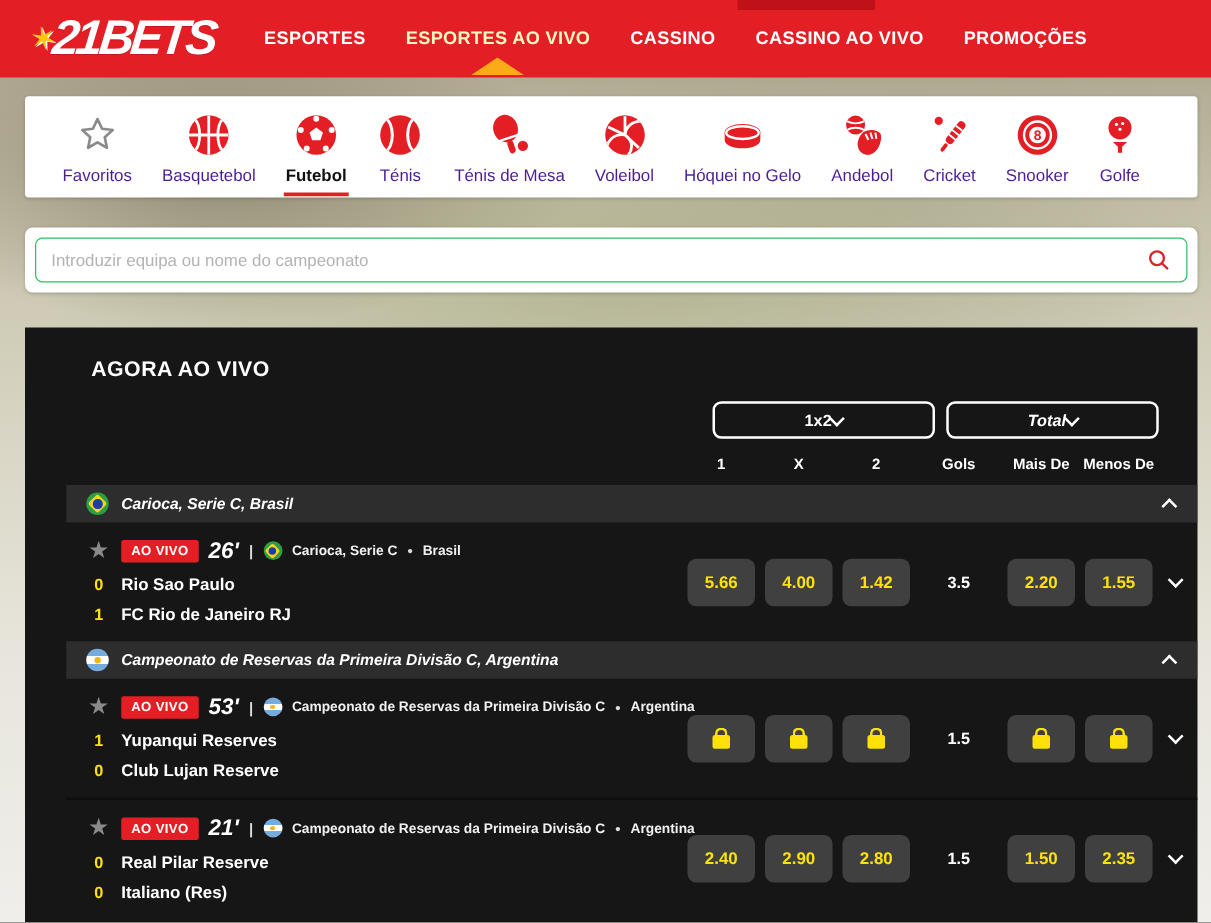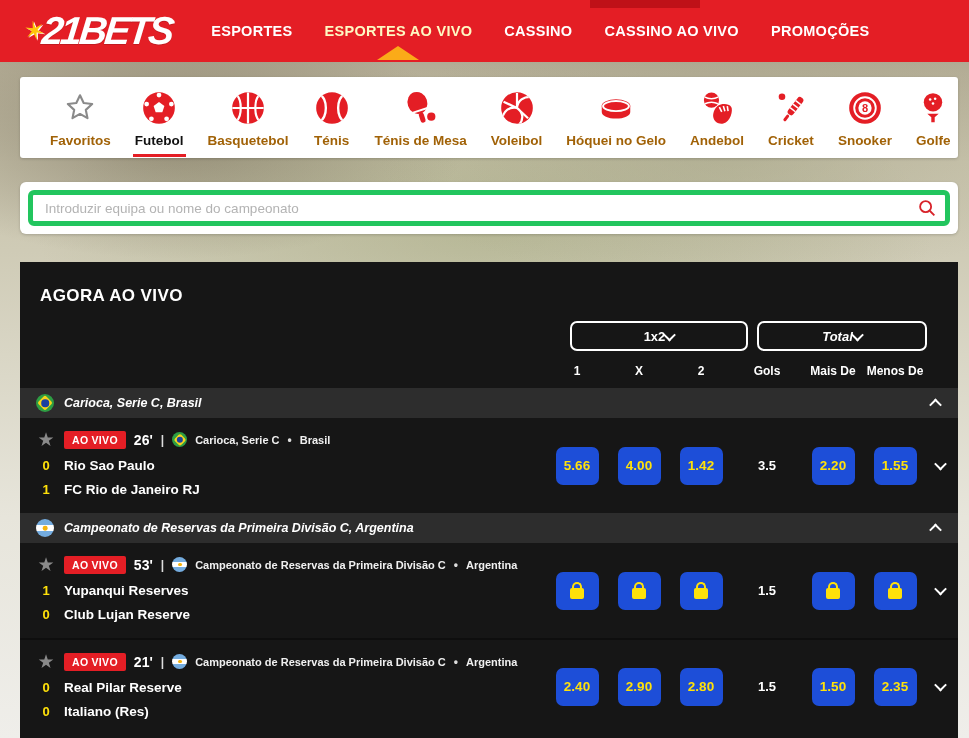--- a/index.html
+++ b/index.html
@@ -25,35 +25,35 @@
     padding:21px 0; margin:0 16px; cursor:pointer; white-space:nowrap; }
   .nav-item.active { color:#fef9c3; }
   .nav-item.active::after { content:''; position:absolute; left:50%; bottom:0; transform:translateX(-50%);
     border-left:21px solid transparent; border-right:21px solid transparent; border-bottom:14px solid #fbab18; }
 
   
   .sports-card { position:absolute; left:20px; top:77px; width:938px; height:81px; background:#fff;
     border-radius:3px; display:flex; align-items:center; padding:0 12px 0 18px; box-shadow:0 1px 3px rgba(0,0,0,.18); }
   .sport { display:flex; flex-direction:column; align-items:center; gap:5px; margin:0 12px; cursor:pointer; position:relative; }
   .sport-icn { height:40px; display:flex; align-items:center; justify-content:center; }
-  .sport-label { font-size:13.5px; color:#a16207; font-weight:700; white-space:nowrap; }
+  .sport-label { font-size:13.5px; color:#4c1d95; font-weight:400; white-space:nowrap; }
   .sport.active .sport-label { color:#111; font-weight:800; }
   .sport.active::after { content:''; position:absolute; left:-2px; right:-2px; bottom:-9px; height:3px; background:#e41e25; }
 
   
   .search-card { position:absolute; left:20px; top:182px; width:938px; height:52px; background:#fff;
     border-radius:6px; padding:8px; box-shadow:0 1px 3px rgba(0,0,0,.18); }
   .search-box { position:relative; width:100%; height:36px; }
-  .search-input { width:100%; height:36px; border:5px solid #22c55e; border-radius:6px; padding:0 44px 0 12px;
+  .search-input { width:100%; height:36px; border:1px solid #22c55e; border-radius:6px; padding:0 44px 0 12px;
     font-size:13.5px; color:#444; font-family:"Liberation Sans",sans-serif; outline:none; }
   .search-input::placeholder { color:#b3b3b3; }
   .search-icn { position:absolute; right:12px; top:7px; cursor:pointer; }
 
   
-  .live-panel { position:absolute; left:20px; top:262px; width:938px; bottom:0; background:#161616; color:#fff; overflow:hidden; }
+  .live-panel { position:absolute; left:20px; top:262px; width:938px; bottom:0; background:#161616; color:#fff; overflow:hidden;padding-left:33px; }
   .panel-title { margin:24px 0 0 20px; font-size:17px; font-weight:900; letter-spacing:.4px; }
   .selects-row { display:flex; justify-content:flex-end; gap:9px; margin-top:15px; padding-right:31px; }
   .mkt-select { width:178px; height:30px; border:2px solid #fff; border-radius:7px; display:flex; align-items:center;
     justify-content:center; padding:0 13px; font-size:13px; font-weight:800; cursor:pointer; }
   .mkt-select.second { width:170px;font-style:italic; }
   .oddsgrid { display:grid; grid-template-columns:54px 54px 54px 62px 54px 54px 20px; column-gap:8px;
     align-items:center; justify-items:center; margin-left:auto; margin-right:8px; width:400px; }
   .cols-row { margin-top:13px; margin-bottom:10px; font-size:12px; font-weight:800; }
 
   .chev { display:inline-block; width:9px; height:9px; border-right:2px solid #fff; border-bottom:2px solid #fff; }
@@ -61,30 +61,30 @@
   .chev.up { transform:rotate(-135deg) translate(-1px,-1px); }
 
   .league-hdr { height:30px; background:#2d2d2d; display:flex; align-items:center; gap:10px; padding:0 18px 0 16px;
     font-size:12.5px; font-weight:800; cursor:pointer;font-style:italic; }
   .league-hdr .chev { margin-left:auto; }
 
   .match-row { position:relative; min-height:95px; padding:12px 0 12px 0; border-top:2px solid #0e0e0e; }
   .m-line1 { display:flex; align-items:center; gap:8px; padding-left:16px; }
   .star { color:#8a8a8a; font-size:19px; line-height:1; cursor:pointer; width:20px; text-align:center; }
   .badge-live { background:#e41e25; color:#fff; font-size:10.5px; font-weight:800; padding:3px 8px; border-radius:2px; letter-spacing:.3px; }
-  .minute { font-size:14px; font-weight:800; }
+  .minute { font-size:18px; font-weight:800;font-style:italic; }
   .sep { font-size:12px; color:#ddd; font-weight:700; }
   .m-league { font-size:11px; font-weight:700; color:#f0f0f0; }
   .m-country { font-size:11px; font-weight:700; color:#f0f0f0; }
   .team-line { display:flex; align-items:center; gap:0; margin-top:9px; padding-left:16px; }
   .score { width:20px; text-align:center; color:#ffe10a; font-weight:800; font-size:13px; }
   .team-name { margin-left:8px; font-size:13.5px; font-weight:800; color:#fff; }
 
   .odds-abs { position:absolute; right:0; top:50%; transform:translateY(-50%); }
-  .odd-btn { width:43px; height:38px; background:#1d4ed8; border:none; border-radius:7px; color:#ffe10a;
+  .odd-btn { width:54px; height:38px; background:#404040; border:none; border-radius:7px; color:#ffe10a;
     font-weight:800; font-size:13.5px; cursor:pointer; display:flex; align-items:center; justify-content:center;
     font-family:"Liberation Sans",sans-serif; }
   .gols-val { color:#fff; font-size:13px; font-weight:700; }
   .expand { cursor:pointer; }
 
   
   .lock { position:relative; width:14px; height:11px; background:#ffe10a; border-radius:2px; margin-top:5px; }
   .lock::before { content:''; position:absolute; top:-6px; left:2px; width:6px; height:7px;
     border:2px solid #ffe10a; border-bottom:none; border-radius:5px 5px 0 0; }
 
@@ -124,50 +124,50 @@
 
     <div class="sport">
       <span class="sport-icn">
         <svg width="34" height="34" viewBox="0 0 24 24">
             <path d="M12 3l2.6 5.5 6 .7-4.5 4.1 1.2 5.9-5.3-3-5.3 3 1.2-5.9L3.4 9.2l6-.7z" fill="none" stroke="#8a8a8a" stroke-width="1.5" stroke-linejoin="round"></path>
           </svg>
       </span>
       <span class="sport-label">Favoritos</span>
     </div>
 
-    <div class="sport active">
-      <span class="sport-icn">
-        <svg width="38" height="38" viewBox="0 0 24 24">
-            <circle cx="12" cy="12" r="10" fill="#e41e25"></circle>
-            <path d="M12 8.2l3.4 2.5-1.3 4h-4.2l-1.3-4z" fill="#fff"></path>
-            <circle cx="12" cy="3.8" r="1.5" fill="#fff"></circle>
-            <circle cx="19.8" cy="9.5" r="1.5" fill="#fff"></circle>
-            <circle cx="16.8" cy="18.8" r="1.5" fill="#fff"></circle>
-            <circle cx="7.2" cy="18.8" r="1.5" fill="#fff"></circle>
-            <circle cx="4.2" cy="9.5" r="1.5" fill="#fff"></circle>
-          </svg>
-      </span>
-      <span class="sport-label">Futebol</span>
-    </div>
-
     <div class="sport">
       <span class="sport-icn">
         <svg width="38" height="38" viewBox="0 0 24 24">
             <defs>
               <clipPath id="bc">
                 <circle cx="12" cy="12" r="10"></circle>
               </clipPath>
             </defs>
             <circle cx="12" cy="12" r="10" fill="#e41e25"></circle>
             <g clip-path="url(#bc)" stroke="#fff" stroke-width="1.4" fill="none">
               <path d="M12 2v20M2 12h20M5 4c3.2 3.2 3.2 12.8 0 16M19 4c-3.2 3.2-3.2 12.8 0 16"></path>
             </g>
           </svg>
       </span>
       <span class="sport-label">Basquetebol</span>
+    </div>
+
+    <div class="sport active">
+      <span class="sport-icn">
+        <svg width="38" height="38" viewBox="0 0 24 24">
+            <circle cx="12" cy="12" r="10" fill="#e41e25"></circle>
+            <path d="M12 8.2l3.4 2.5-1.3 4h-4.2l-1.3-4z" fill="#fff"></path>
+            <circle cx="12" cy="3.8" r="1.5" fill="#fff"></circle>
+            <circle cx="19.8" cy="9.5" r="1.5" fill="#fff"></circle>
+            <circle cx="16.8" cy="18.8" r="1.5" fill="#fff"></circle>
+            <circle cx="7.2" cy="18.8" r="1.5" fill="#fff"></circle>
+            <circle cx="4.2" cy="9.5" r="1.5" fill="#fff"></circle>
+          </svg>
+      </span>
+      <span class="sport-label">Futebol</span>
     </div>
 
     <div class="sport">
       <span class="sport-icn">
         <svg width="38" height="38" viewBox="0 0 24 24">
             <defs>
               <clipPath id="tc">
                 <circle cx="12" cy="12" r="10"></circle>
               </clipPath>
             </defs>

